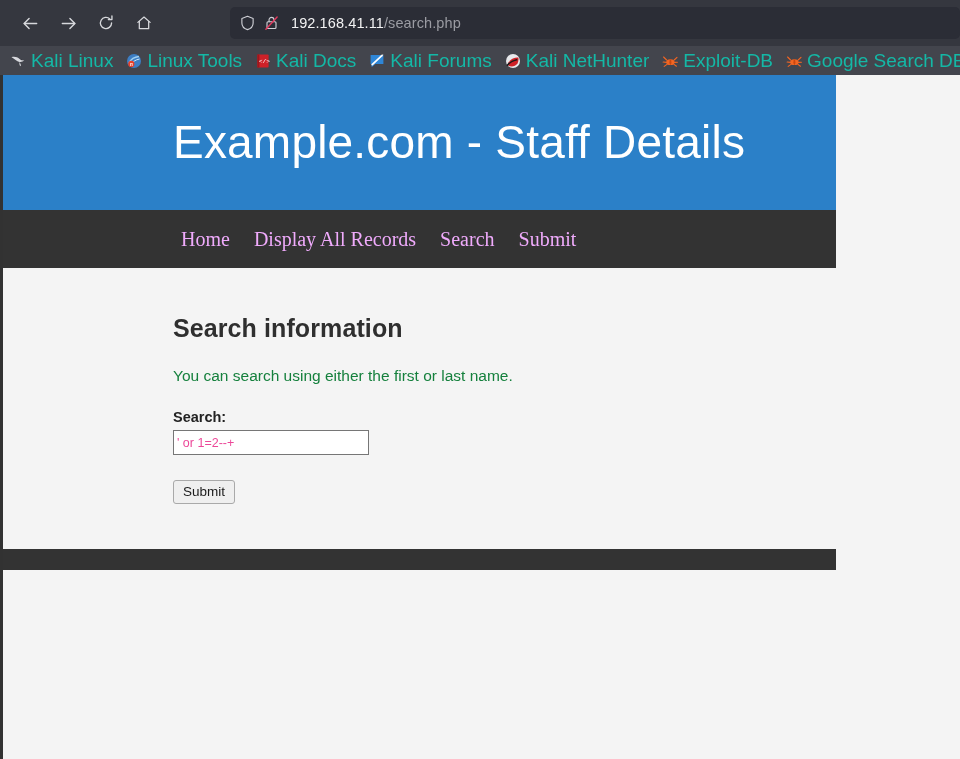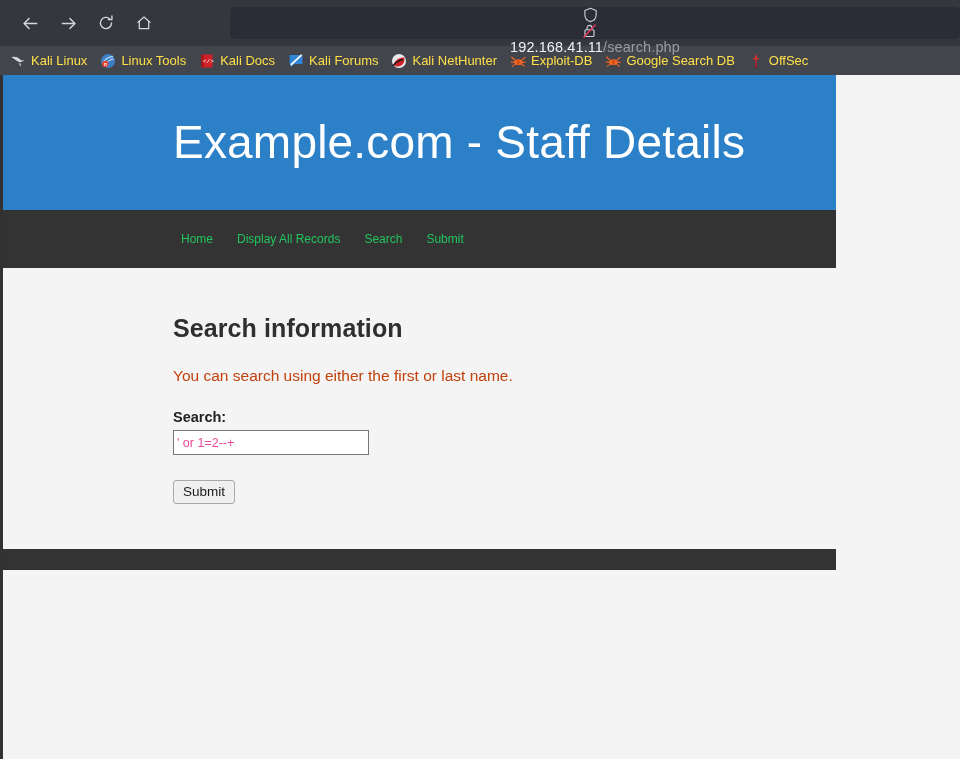--- a/index.html
+++ b/index.html
@@ -50,21 +50,20 @@
   }
   .urlbar {
     background: #2b2d36;
     border-radius: 5px;
     height: 32px;
     width: 100%;
     display: flex;
     align-items: center;
     padding: 0 10px;
     box-sizing: border-box;
-    flex-direction: column;
   }
   .urlbar .shield { margin-right: 9px; display:flex; }
   .urlbar .lockbroken { margin-right: 12px; display:flex; }
   .url-text {
     color: #f2f2f3;
     font-size: 14.5px;
     letter-spacing: 0.1px;
     white-space: nowrap;
   }
   .url-path { color: #9b9ca3; }
@@ -88,22 +87,22 @@
   .bm-ico {
     width: 16px;
     height: 16px;
     margin-right: 5px;
     display: flex;
     align-items: center;
     justify-content: center;
     flex: 0 0 16px;
   }
   .bm-label {
-    color: #fde047;
-    font-size: 13px;
+    color: #14b8a6;
+    font-size: 19px;
   }
 
   
   .viewport {
     width: 836px;
     height: 684px;
     background: #f4f4f4;
     border-left: 3px solid #323232;
     box-sizing: border-box;
     overflow: hidden;
@@ -127,45 +126,46 @@
 
   .navbar {
     background: #333333;
     height: 58px;
     display: flex;
     align-items: center;
     padding-left: 178px;
     box-sizing: border-box;
   }
   .navbar a {
-    color: #22c55e;
-    font-size: 12px;
+    color: #f0abfc;
+    font-size: 20px;
     text-decoration: none;
     margin-right: 24px;
     cursor: default;
+    font-family: Liberation Serif, serif;
   }
   .navbar a:last-child { margin-right: 0; }
 
   .content {
     padding: 46px 0 0 170px;
     background: #f4f4f4;
     height: 281px;
     box-sizing: border-box;
   }
   .content h2 {
     margin: 0 0 0 0;
     font-size: 25px;
     font-weight: bold;
     color: #2f2f2f;
     letter-spacing: 0.1px;
   }
   .content p.intro {
     margin: 24px 0 0 0;
     font-size: 15.5px;
-    color: #c2410c;
+    color: #15803d;
   }
   .form-label {
     display: block;
     margin: 24px 0 5px 0;
     font-size: 14.5px;
     font-weight: bold;
     color: #222222;
   }
   .search-input {
     width: 188px;

